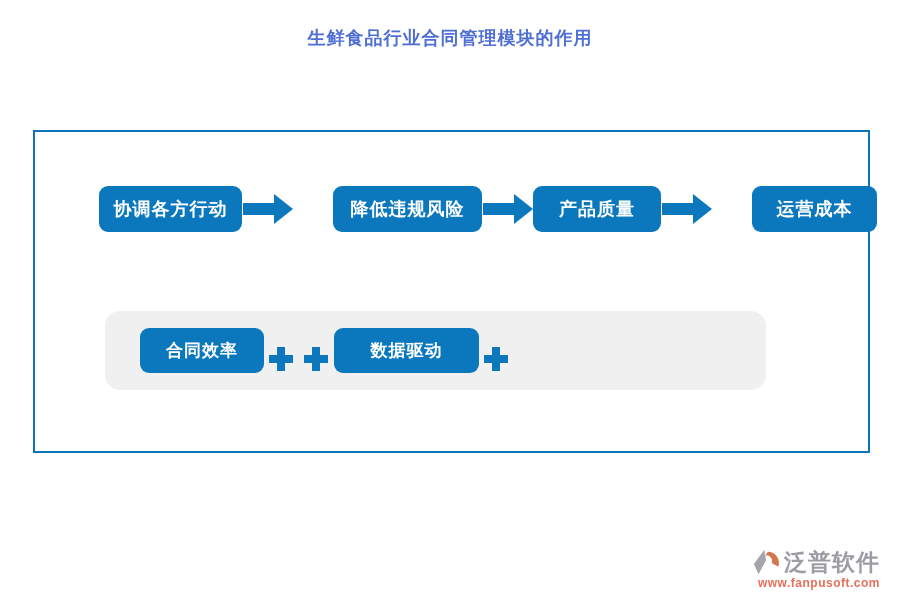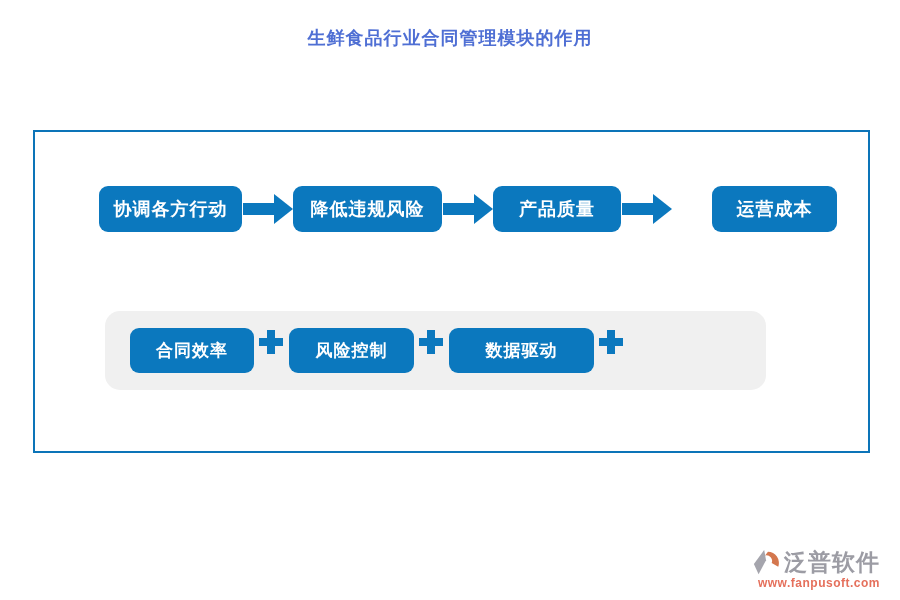--- a/index.html
+++ b/index.html
@@ -42,21 +42,21 @@
     font-size: 18px;
     letter-spacing: 1px;
     border-radius: 9px;
     height: 46px;
     display: flex;
     align-items: center;
     justify-content: center;
     white-space: nowrap;
   }
   .fw1 { width: 143px; }
-  .fw2 { width: 149px; }
+  .fw2 { width: 149px; margin-left: 40px; }
   .fw3 { width: 128px; }
   .fw4 { width: 125px; margin-left: 40px; }
   .arrow {
     width: 53px; height: 30px;
     position: relative;
     margin: 0 -1px;
   }
   .arrow .bar {
     position: absolute;
     left: 2px; top: 9px;
@@ -74,23 +74,23 @@
   
   .benefit-group {
     position: absolute;
     left: 70px; top: 179px;
     width: 661px; height: 79px;
     background: #f0f0f0;
     border-radius: 15px;
   }
   .benefit-row {
     position: absolute;
-    left: 25px; top: 17px;
-    display: flex;
-    align-items: flex-start;
+    left: 35px; top: 17px;
+    display: flex;
+    align-items: flex-end;
   }
   .benefit-row .btn { height: 45px; font-size: 17px; }
   .bw1 { width: 124px; }
   .bw2 { width: 125px; }
   .bw3 { width: 145px; }
   .bw4 { width: 125px; }
   .plus {
     width: 31px; height: 28px;
     position: relative;
     margin: 0 2px;
@@ -188,21 +188,20 @@
     <span class="wm-text-col">
       <span class="wm-brand">泛普软件</span>
       <span class="wm-url">www.fanpusoft.com</span>
     </span>
   </div>
 
   <div class="benefit-group">
     <div class="benefit-row">
       <div class="btn bw1">合同效率</div>
       <div class="plus"></div>
-      <div class="btn bw2">风险控制</div>
       <div class="plus"></div>
       <div class="btn bw3">数据驱动</div>
       <div class="plus"></div>
     </div>
   </div>
 
 </div>
 
 <div class="footer-logo">
   <div class="footer-top">

